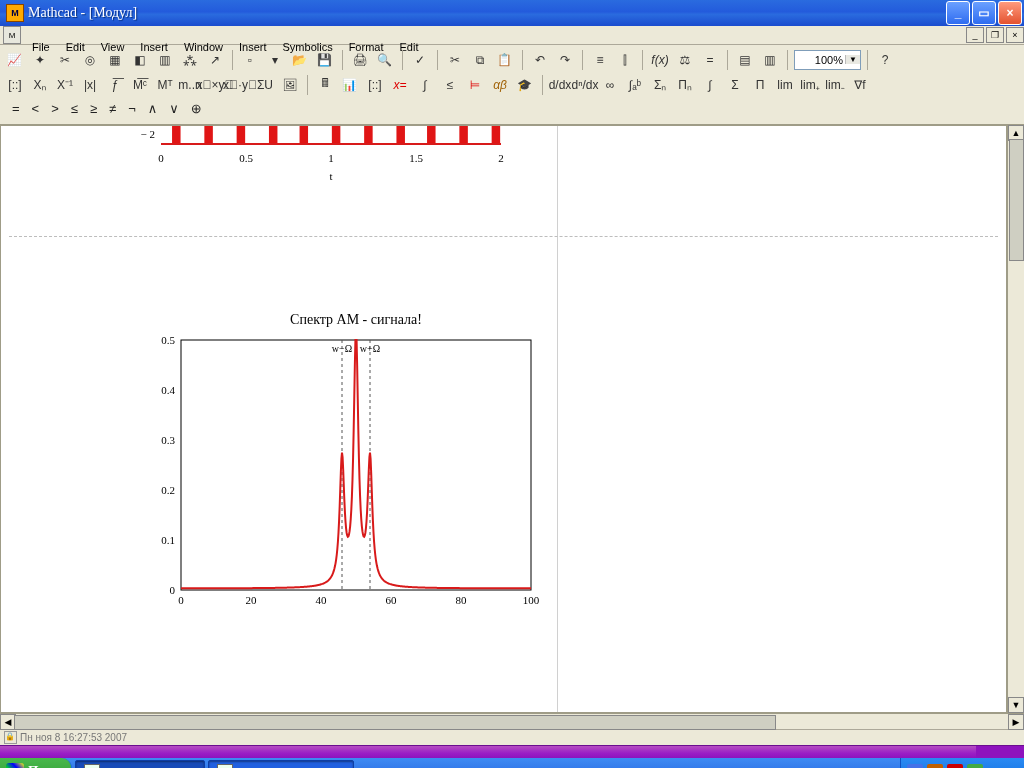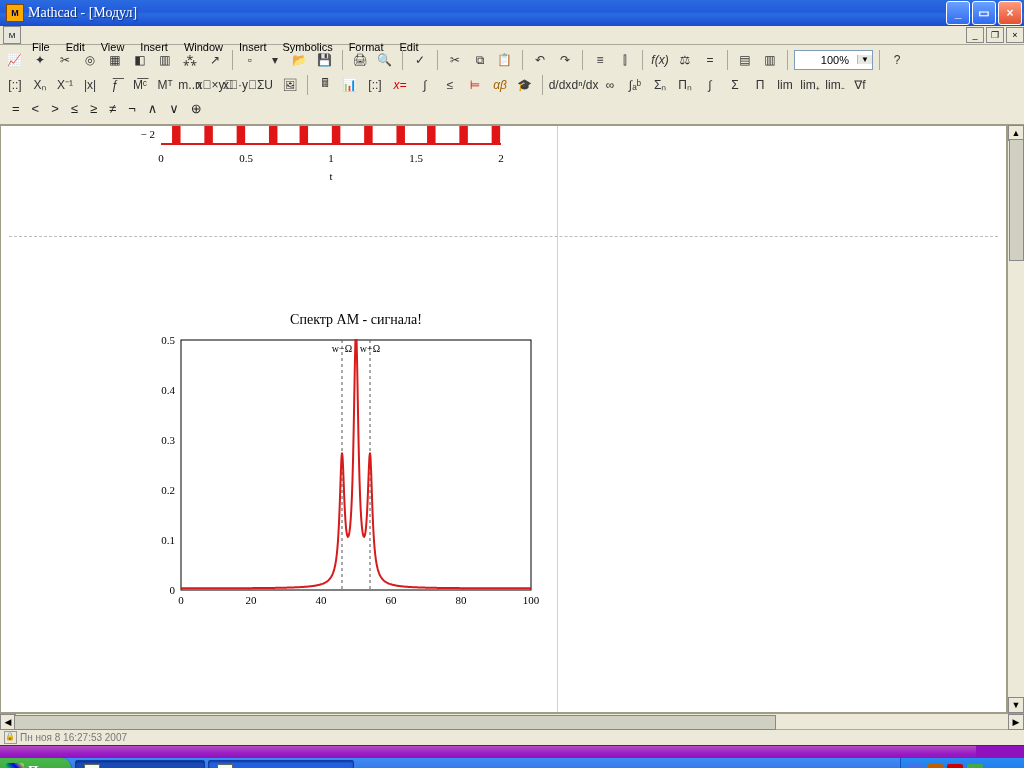--- a/index.html
+++ b/index.html
@@ -39,21 +39,21 @@
   .toolbar-area{ background:#ece9d8; border-bottom:1px solid #9f9c87;
                  padding:2px 4px; }
   .tb-row { display:flex; align-items:center; gap:3px; height:25px; }
   .tb-btn { width:22px; height:22px; display:flex; align-items:center;
             justify-content:center; font-size:12px; color:#333;
             font-family:"Lucida Sans Unicode","Segoe UI Symbol",sans-serif;
             cursor:default; border-radius:2px; }
   .tb-sep { width:1px; height:20px; background:#aca899; margin:0 3px; }
   .zoom-box{ display:flex; align-items:center; border:1px solid #7f9db9;
              background:#fff; height:18px; }
-  .zoom-box input{ width:46px; border:none; font-size:11px; padding:0 8px;
+  .zoom-box input{ width:46px; border:none; font-size:11px; padding:0 2px;
                    text-align:right; outline:none; }
   .zoom-box .dd{ width:14px; text-align:center; border-left:1px solid #bbb;
                  background:#e9e9e2; font-size:8px; }
   .op-row { display:flex; gap:12px; padding:4px 8px 6px;
             font-family:"Lucida Sans Unicode",sans-serif; font-size:13px;
             color:#222; }
   
   .workspace{ height:calc(768px - 26px - 18px - 81px - 15px - 12px - 28px);
               display:flex; }
   .doc   { flex:1; background:#fff; position:relative; overflow:hidden;

